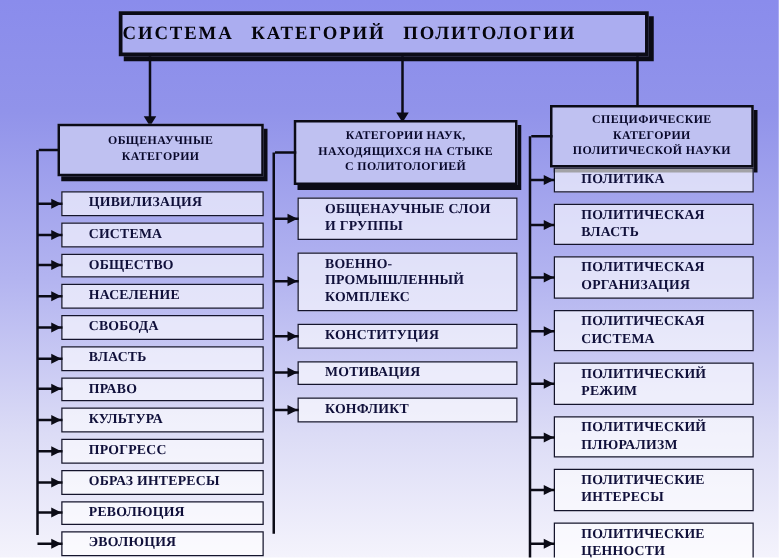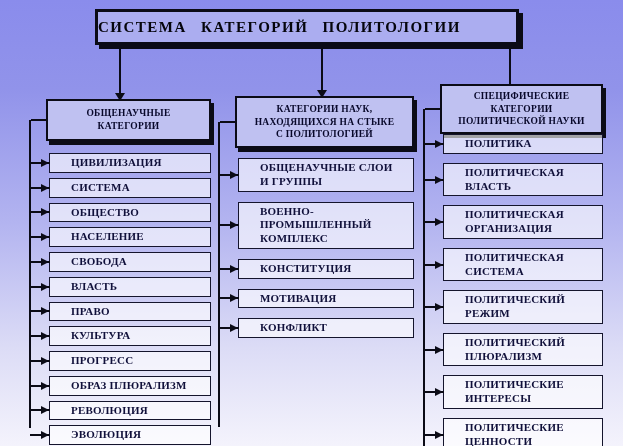--- a/index.html
+++ b/index.html
@@ -128,21 +128,21 @@
     <div class="items">
       <div class="item">ЦИВИЛИЗАЦИЯ</div>
       <div class="item">СИСТЕМА</div>
       <div class="item">ОБЩЕСТВО</div>
       <div class="item">НАСЕЛЕНИЕ</div>
       <div class="item">СВОБОДА</div>
       <div class="item">ВЛАСТЬ</div>
       <div class="item">ПРАВО</div>
       <div class="item">КУЛЬТУРА</div>
       <div class="item">ПРОГРЕСС</div>
-      <div class="item">ОБРАЗ ПЛЮРАЛИЗМ</div>
+      <div class="item">ОБРАЗ ИНТЕРЕСЫ</div>
       <div class="item">РЕВОЛЮЦИЯ</div>
       <div class="item">ЭВОЛЮЦИЯ</div>
     </div>
   </div>
 
   <div class="col col-2">
     <div class="rail" style="top: 26px; height: 304.5px;"></div>
     <div class="col-header">
       <span>КАТЕГОРИИ НАУК,
 НАХОДЯЩИХСЯ НА СТЫКЕ

